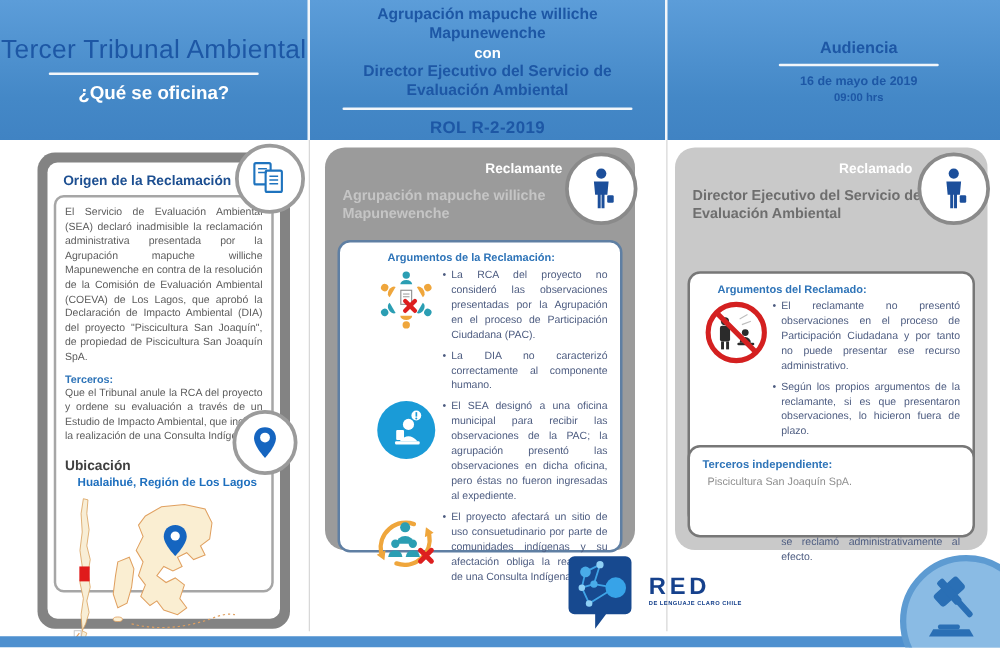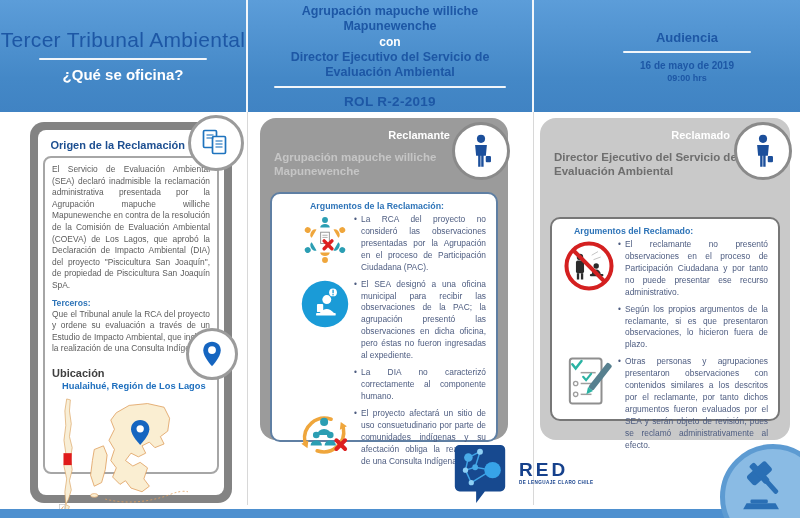--- a/index.html
+++ b/index.html
@@ -230,38 +230,38 @@
             <rect x="25" y="21" width="10" height="13" fill="#fff" stroke="#8a8a8a" stroke-width="1"></rect>
             <line x1="27" y1="24.5" x2="33" y2="24.5" stroke="#8a8a8a" stroke-width="0.8"></line>
             <line x1="27" y1="27" x2="33" y2="27" stroke="#8a8a8a" stroke-width="0.8"></line>
             <path d="M29 31 l9 9 M38 31 l-9 9" stroke="#dd1f1f" stroke-width="4" stroke-linecap="round"></path>
           </svg>
         </div>
         <div class="arg-text">La RCA del proyecto no consideró las observaciones presentadas por la Agrupación en el proceso de Participación Ciudadana (PAC).</div>
       </div>
 
       <div class="arg-row">
+        <div class="arg-icon"></div>
+        <div class="arg-text">La DIA no caracterizó correctamente al componente humano.</div>
+      </div>
+
+      <div class="arg-row">
         <div class="arg-icon">
           <svg width="50" height="50" viewBox="0 0 56 56">
             <circle cx="28" cy="28" r="26" fill="#1a9bd7"></circle>
             <circle cx="30" cy="23" r="5" fill="#fff"></circle>
             <path d="M22 38 q8 -9 16 0 z" fill="#fff"></path>
             <rect x="18" y="38" width="22" height="3" rx="1" fill="#fff"></rect>
             <rect x="19" y="28" width="7" height="9" rx="1" fill="#fff"></rect>
             <circle cx="37" cy="15" r="4.4" fill="#fff"></circle>
             <rect x="36.3" y="12" width="1.5" height="4" fill="#1a9bd7"></rect>
             <circle cx="37" cy="17.6" r="0.9" fill="#1a9bd7"></circle>
           </svg>
         </div>
         <div class="arg-text">El SEA designó a una oficina municipal para recibir las observaciones de la PAC; la agrupación presentó las observaciones en dicha oficina, pero éstas no fueron ingresadas al expediente.</div>
-      </div>
-
-      <div class="arg-row">
-        <div class="arg-icon"></div>
-        <div class="arg-text">La DIA no caracterizó correctamente al componente humano.</div>
       </div>
 
       <div class="arg-row">
         <div class="arg-icon">
           <svg width="56" height="54" viewBox="0 0 64 60">
             <path d="M9 38 a23 23 0 0 1 30 -26" fill="none" stroke="#efa63c" stroke-width="4" stroke-linecap="round"></path>
             <path d="M53 22 a23 23 0 0 1 -30 26" fill="none" stroke="#efa63c" stroke-width="4" stroke-linecap="round"></path>
             <path d="M5 40 l8 -4 l-1 9 z" fill="#efa63c"></path>
             <path d="M57 20 l-8 4 l1 -9 z" fill="#efa63c"></path>
             <g fill="#2b9eb3">
@@ -340,20 +340,24 @@
             <g transform="rotate(38 36 30)">
               <rect x="32.5" y="4" width="7.5" height="38" rx="2.4" fill="#57808f"></rect>
               <path d="M32.5 42 l3.75 8 l3.75 -8 z" fill="#2bb3a3"></path>
             </g>
           </svg>
         </div>
         <div class="arg-text">Otras personas y agrupaciones presentaron observaciones con contenidos similares a los descritos por el reclamante, por tanto dichos argumentos fueron evaluados por el SEA y serán objeto de revisión, pues se reclamó administrativamente al efecto.</div>
       </div>
     </div>
 
+    <div class="terceros-panel">
+      <div class="terceros-label">Terceros independiente:</div>
+      <div class="terceros-value">Piscicultura San Joaquín SpA.</div>
+    </div>
   </section>
 
   <div class="logo">
     <svg width="56" height="62" viewBox="0 0 56 64">
       <path d="M7 2 h42 a5 5 0 0 1 5 5 v38 a5 5 0 0 1 -5 5 H33 l-9 12 v-12 H7 a5 5 0 0 1 -5 -5 V7 a5 5 0 0 1 5 -5 z" fill="#17498f"></path>
       <g stroke="#3fa4e6" stroke-width="1.5" fill="none">
         <path d="M16 15 L28 9 M16 15 L13 28 M13 28 L23 25 M23 25 L28 9 M23 25 L40 28 M13 28 L19 41 M19 41 L40 28"></path>
       </g>
       <circle cx="16" cy="15" r="4.4" fill="#49abe8"></circle>
       <circle cx="28" cy="9" r="3" fill="#8fd0f5"></circle>

